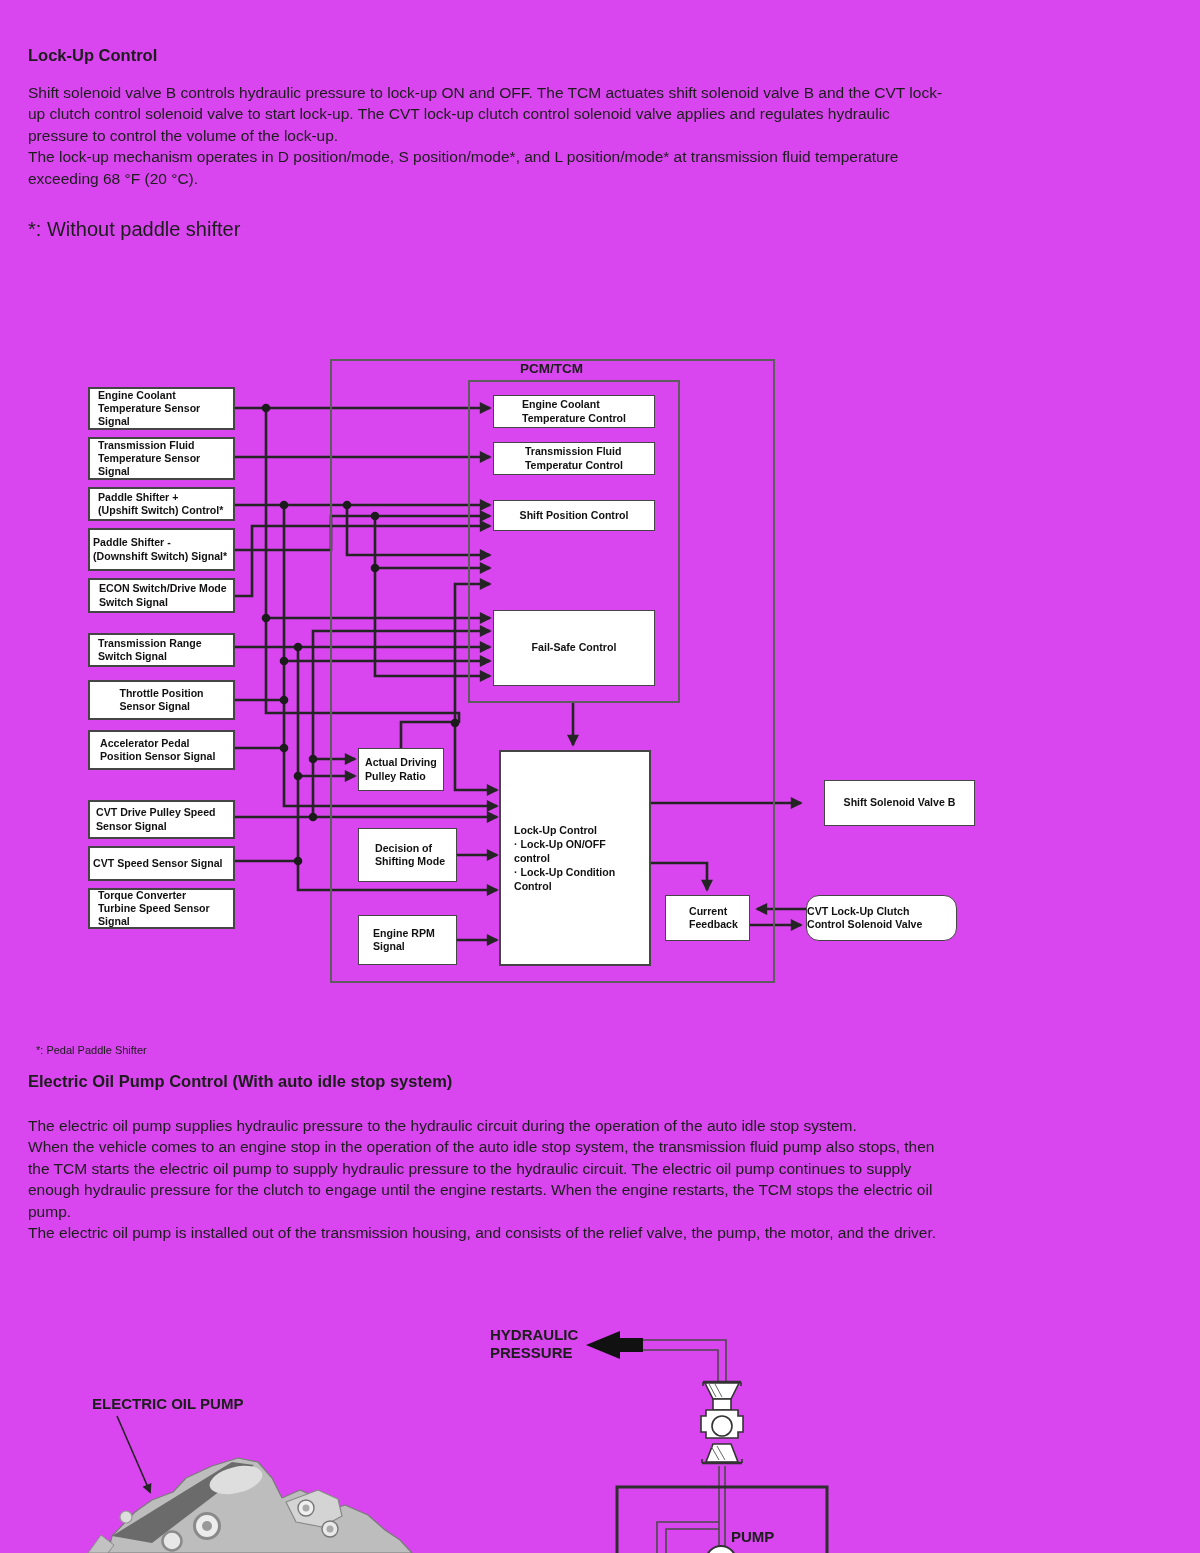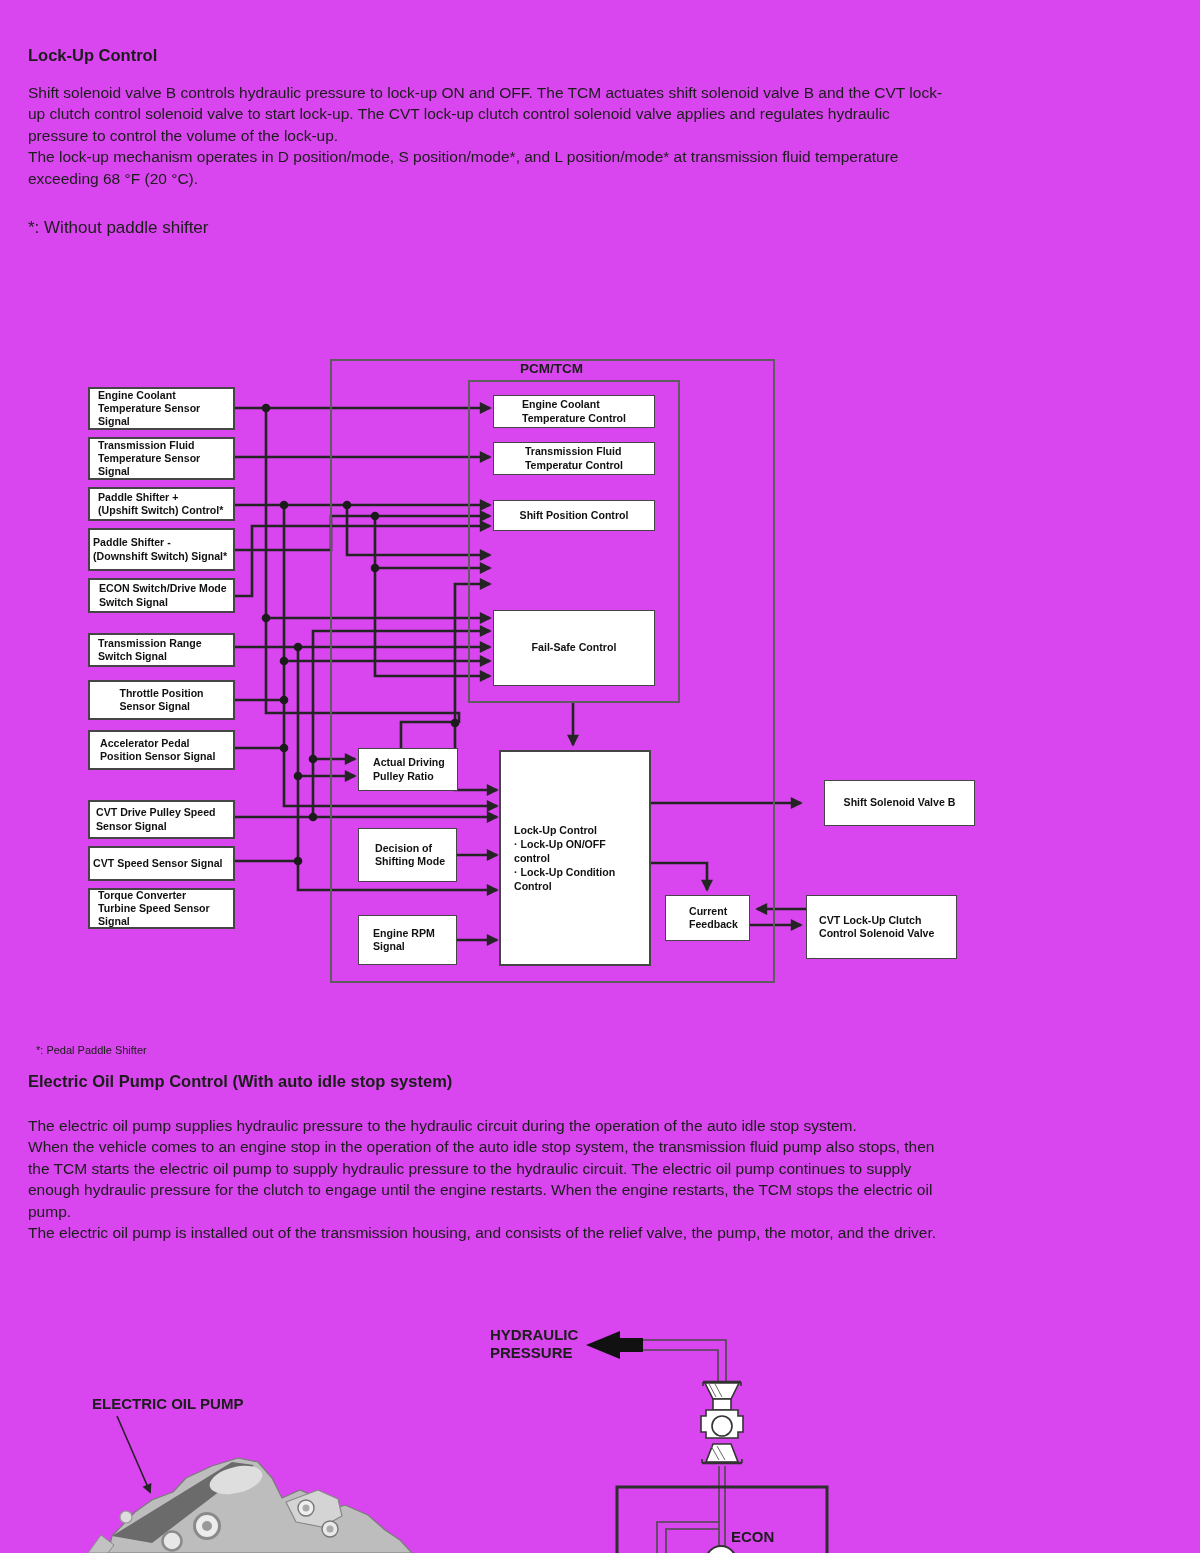--- a/index.html
+++ b/index.html
@@ -1,21 +1,21 @@
 <!DOCTYPE html>
 <html><head>
 <meta charset="utf-8">
 <style>
   html,body{margin:0;padding:0;background:#ffffff;}
   #page{position:relative;width:1200px;height:1553px;background:#d946ef;overflow:hidden;
         font-family:"Liberation Sans",sans-serif;color:#1c1c1c;}
   .abs{position:absolute;}
   .h1{font-size:16.5px;font-weight:bold;}
   .body-text{font-size:15.5px;line-height:21.4px;white-space:pre-line;width:1066px;}
-  .note{font-size:17px;}
+  .note{font-size:20px;}
   .foot{font-size:11px;}
   .bx{position:absolute;background:#fff;border:2px solid #454545;display:flex;
       align-items:center;font-size:10.6px;font-weight:bold;line-height:13.2px;
       white-space:pre;box-sizing:border-box;z-index:2;color:#111;}
   .bx.pad{padding-left:8px;}
   .bx.ctr{justify-content:center;}
   .frame{position:absolute;border:2px solid #5d5d5d;box-sizing:border-box;z-index:1;background:transparent;}
   .dtitle{position:absolute;font-size:13.5px;font-weight:bold;z-index:2;}
   .blabel{position:absolute;font-size:15px;font-weight:bold;line-height:17.5px;white-space:pre-line;z-index:3;}
   svg{position:absolute;left:0;top:0;z-index:1;}
@@ -172,46 +172,46 @@
 Turbine Speed Sensor
 Signal</div>
 
   <div class="bx ctr" style="left:493px;top:395px;width:162px;height:33px;border-width:1.5px;">Engine Coolant
 Temperature Control</div>
   <div class="bx ctr" style="left:493px;top:442px;width:162px;height:33px;border-width:1.5px;">Transmission Fluid
 Temperatur Control</div>
   <div class="bx ctr" style="left:493px;top:500px;width:162px;height:31px;border-width:1.5px;">Shift Position Control</div>
   <div class="bx ctr" style="left:493px;top:610px;width:162px;height:76px;border-width:1.5px;">Fail-Safe Control</div>
 
-  <div class="bx" style="left:358px;top:748px;width:100px;height:43px;padding-left:14px;border-width:1.5px;">Actual Driving
+  <div class="bx" style="left:358px;top:748px;width:86px;height:43px;padding-left:6px;border-width:1.5px;">Actual Driving
 Pulley Ratio</div>
   <div class="bx pad" style="left:358px;top:828px;width:99px;height:54px;border-width:1.5px;padding-left:16px;">Decision of
 Shifting Mode</div>
   <div class="bx pad" style="left:358px;top:915px;width:99px;height:50px;padding-left:14px;border-width:1.5px;">Engine RPM
 Signal</div>
 
   <div class="bx" style="left:499px;top:750px;width:152px;height:216px;padding-left:13px;line-height:14px;">Lock-Up Control
 · Lock-Up ON/OFF
 control
 · Lock-Up Condition
 Control</div>
 
   <div class="bx ctr" style="left:806px;top:780px;width:151px;height:46px;border-width:1.5px;z-index:2;margin-left:18px;">Shift Solenoid Valve B</div>
   <div class="bx" style="left:665px;top:895px;width:85px;height:46px;padding-left:23px;border-width:1.5px;">Current
 Feedback</div>
-  <div class="bx" style="left:806px;top:895px;width:151px;height:64px;padding-left:12px;border-width:1.5px;">CVT Lock-Up Clutch
+  <div class="bx" style="left:806px;top:895px;width:151px;height:46px;border-width:1.5px;border-radius:13px;">CVT Lock-Up Clutch
 Control Solenoid Valve</div>
 
   <div class="abs foot" style="left:36px;top:1044px;">*: Pedal Paddle Shifter</div>
   <div class="abs h1" style="left:28px;top:1072px;">Electric Oil Pump Control (With auto idle stop system)</div>
   <div class="abs body-text" style="left:28px;top:1115px;">The electric oil pump supplies hydraulic pressure to the hydraulic circuit during the operation of the auto idle stop system.
 When the vehicle comes to an engine stop in the operation of the auto idle stop system, the transmission fluid pump also stops, then
 the TCM starts the electric oil pump to supply hydraulic pressure to the hydraulic circuit. The electric oil pump continues to supply
 enough hydraulic pressure for the clutch to engage until the engine restarts. When the engine restarts, the TCM stops the electric oil
 pump.
 The electric oil pump is installed out of the transmission housing, and consists of the relief valve, the pump, the motor, and the driver.</div>
 
   <div class="blabel" style="left:490px;top:1326px;">HYDRAULIC
 PRESSURE</div>
   <div class="blabel" style="left:92px;top:1395px;">ELECTRIC OIL PUMP</div>
-  <div class="blabel" style="left:731px;top:1528px;">ECON</div>
+  <div class="blabel" style="left:731px;top:1528px;">PUMP</div>
 
 </div>
 
 </body></html>

